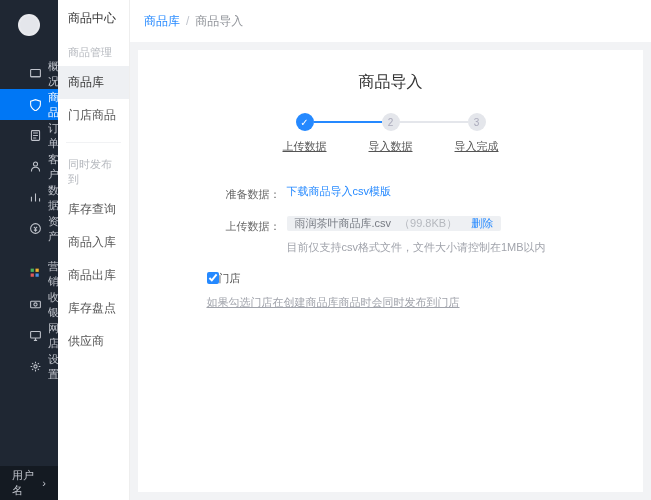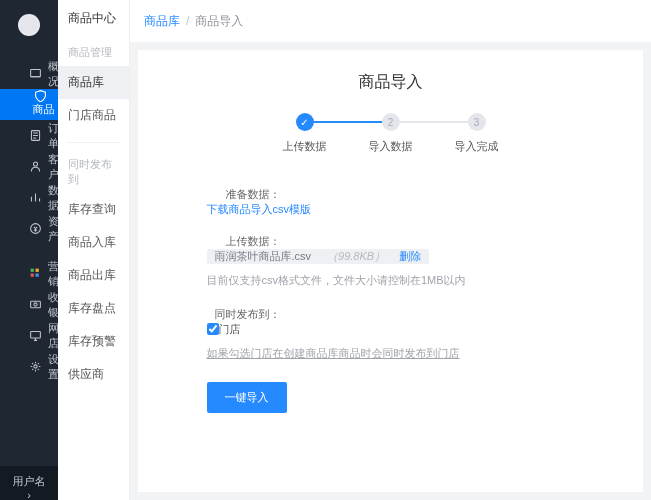--- a/index.html
+++ b/index.html
@@ -5,26 +5,26 @@
     * { margin: 0; padding: 0; box-sizing: border-box; }
     body { font-family: -apple-system, BlinkMacSystemFont, "PingFang SC", "Microsoft YaHei", sans-serif; font-size: 12px; color: #333; background: #f7f8fa; width: 651px; height: 500px; overflow: hidden; }
     
     .layout { display: flex; height: 500px; }
     
     
     .sidebar-primary { width: 58px; background: #1f2733; color: #c0c4cc; display: flex; flex-direction: column; }
     .avatar { width: 22px; height: 22px; border-radius: 50%; background: #e4e6eb; border: 2px solid rgba(255,255,255,0.18); margin: 14px auto 22px; }
     .nav { flex: 1; }
     .nav-item { display: flex; align-items: center; height: 31px; padding-left: 29px; cursor: pointer; font-size: 11px; }
-    .nav-item.active { background: #0077f5; color: #fff; flex-direction: column; }
+    .nav-item.active { background: #0077f5; color: #fff; }
     .nav-item .icon { width: 14px; display: inline-flex; justify-content: center; margin-right: 6px; }
     .nav-item .icon svg { width: 13px; height: 13px; }
     .nav-spacer { height: 14px; }
     .nav-group-yx .icon svg rect { width: 4px; height: 4px; }
-    .footer-user { height: 34px; background: #141a22; color: #c0c4cc; display: flex; align-items: center; padding: 8px 12px; font-size: 11px; justify-content: space-between; flex-direction: column; }
+    .footer-user { height: 34px; background: #141a22; color: #c0c4cc; display: flex; align-items: center; padding: 8px 12px; font-size: 11px; justify-content: space-between; }
     
     
     .sidebar-secondary { width: 72px; background: #fff; border-right: 1px solid #eee; }
     .sec-title { font-size: 12px; color: #333; padding: 10px 10px 12px; }
     .sec-group-label { font-size: 11px; color: #b5b8be; padding: 6px 10px; }
     .sec-item { font-size: 12px; color: #555; padding: 8px 10px; cursor: pointer; }
     .sec-item.active { background: #eef0f3; color: #333; }
     .sec-divider { border: none; border-top: 1px solid #f1f2f4; margin: 10px 8px 8px; }
     
     
@@ -37,31 +37,31 @@
     .panel { margin: 8px; background: #fff; flex: 1; padding: 22px 30px; }
     .panel-title { text-align: center; font-size: 16px; color: #333; margin-bottom: 20px; font-weight: 400; }
     
     .steps { display: flex; justify-content: center; margin-bottom: 30px; }
     .step { width: 86px; text-align: center; position: relative; }
     .step-dot { width: 18px; height: 18px; border-radius: 50%; margin: 0 auto 8px; display: flex; align-items: center; justify-content: center; font-size: 10px; }
     .step.done .step-dot { background: #2589ff; color: #fff; }
     .step.pending .step-dot { background: #e4e6eb; color: #aab; }
     .step-line { position: absolute; top: 8px; left: 52px; width: 68px; height: 2px; background: #e4e6eb; }
     .step.done .step-line { background: #2589ff; }
-    .step-label { font-size: 11px; color: #555; }
+    .step-label { font-size: 11px; color: #555; text-decoration: underline; }
     
     .form { max-width: 380px; margin: 0 auto; }
-    .form-row { display: flex; margin-bottom: 10px; font-size: 11px; flex-direction: column; }
+    .form-row { display: flex; margin-bottom: 10px; font-size: 11px; }
     .form-label { width: 80px; text-align: right; color: #666; padding-top: 3px; }
     .form-content { flex: 1; padding-left: 6px; }
     .link-text { color: #2589ff; cursor: pointer; }
     .muted { color: #a0a3ab; line-height: 1.6; }
     .file-chip { display: inline-flex; align-items: center; background: #eef0f3; border-radius: 2px; padding: 0 8px; font-size: 11px; }
     .file-name { color: #767a82; }
-    .file-size { color: #b5b8be; margin-left: 16px; font-style: italic; }
+    .file-size { color: #b5b8be; margin-left: 8px; }
     .file-del { color: #2589ff; margin-left: 14px; cursor: pointer; }
     .checkbox { display: inline-flex; align-items: center; font-size: 11px; color: #555; }
     .checkbox input { accent-color: #2589ff; width: 12px; height: 12px; }
     .btn-primary { display: inline-block; background: #2589ff; color: #fff; border: none; padding: 8px 18px; border-radius: 2px; font-size: 11px; cursor: pointer; margin-top: 6px; }
   </style>
 </head>
 <body>
 
 <div class="layout">
   <aside class="sidebar-primary">
@@ -170,21 +170,20 @@
     <div class="sec-title">商品中心</div>
     <div class="sec-group-label">商品管理</div>
     <div class="sec-item active">商品库</div>
     <div class="sec-item">门店商品</div>
     <hr class="sec-divider">
     <div class="sec-group-label">同时发布到</div>
     <div class="sec-item">库存查询</div>
     <div class="sec-item">商品入库</div>
     <div class="sec-item">商品出库</div>
     <div class="sec-item">库存盘点</div>
-    <div class="sec-item">库存预警</div>
     <div class="sec-item">供应商</div>
   </aside>
 
   <main class="main">
     <div class="breadcrumb">
       <span class="link">商品库</span>
       <span class="sep">/</span>
       <span class="current">商品导入</span>
     </div>
     <div class="panel">
@@ -221,32 +220,28 @@
             <div class="file-chip">
               <span class="file-name">雨润茶叶商品库.csv</span>
               <span class="file-size">（99.8KB）</span>
               <span class="file-del">删除</span>
             </div>
             <div class="muted" style="margin-top:8px;">目前仅支持csv格式文件，文件大小请控制在1MB以内</div>
           </div>
         </div>
 
         <div class="form-row" style="margin-top:14px;">
-          <div class="form-label">同时发布到：</div>
           <div class="form-content">
             <label class="checkbox">
               <input type="checkbox" checked="" style="">
               <span>门店</span>
             </label>
             <div class="muted" style="margin-top:8px;text-decoration:underline;">如果勾选门店在创建商品库商品时会同时发布到门店</div>
           </div>
         </div>
 
         <div class="form-row" style="margin-top:10px;">
           <div class="form-label"></div>
-          <div class="form-content">
-            <button class="btn-primary">一键导入</button>
-          </div>
         </div>
       </div>
     </div>
   </main>
 </div>
 
 </body></html>

